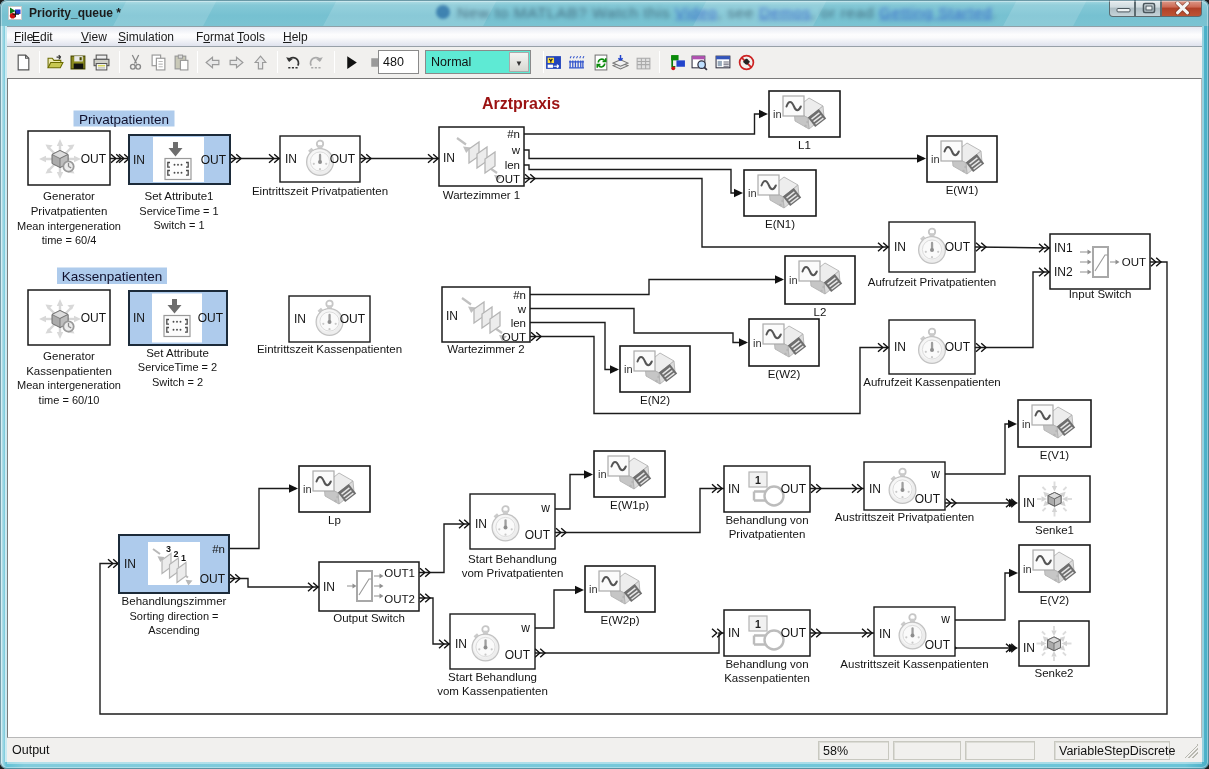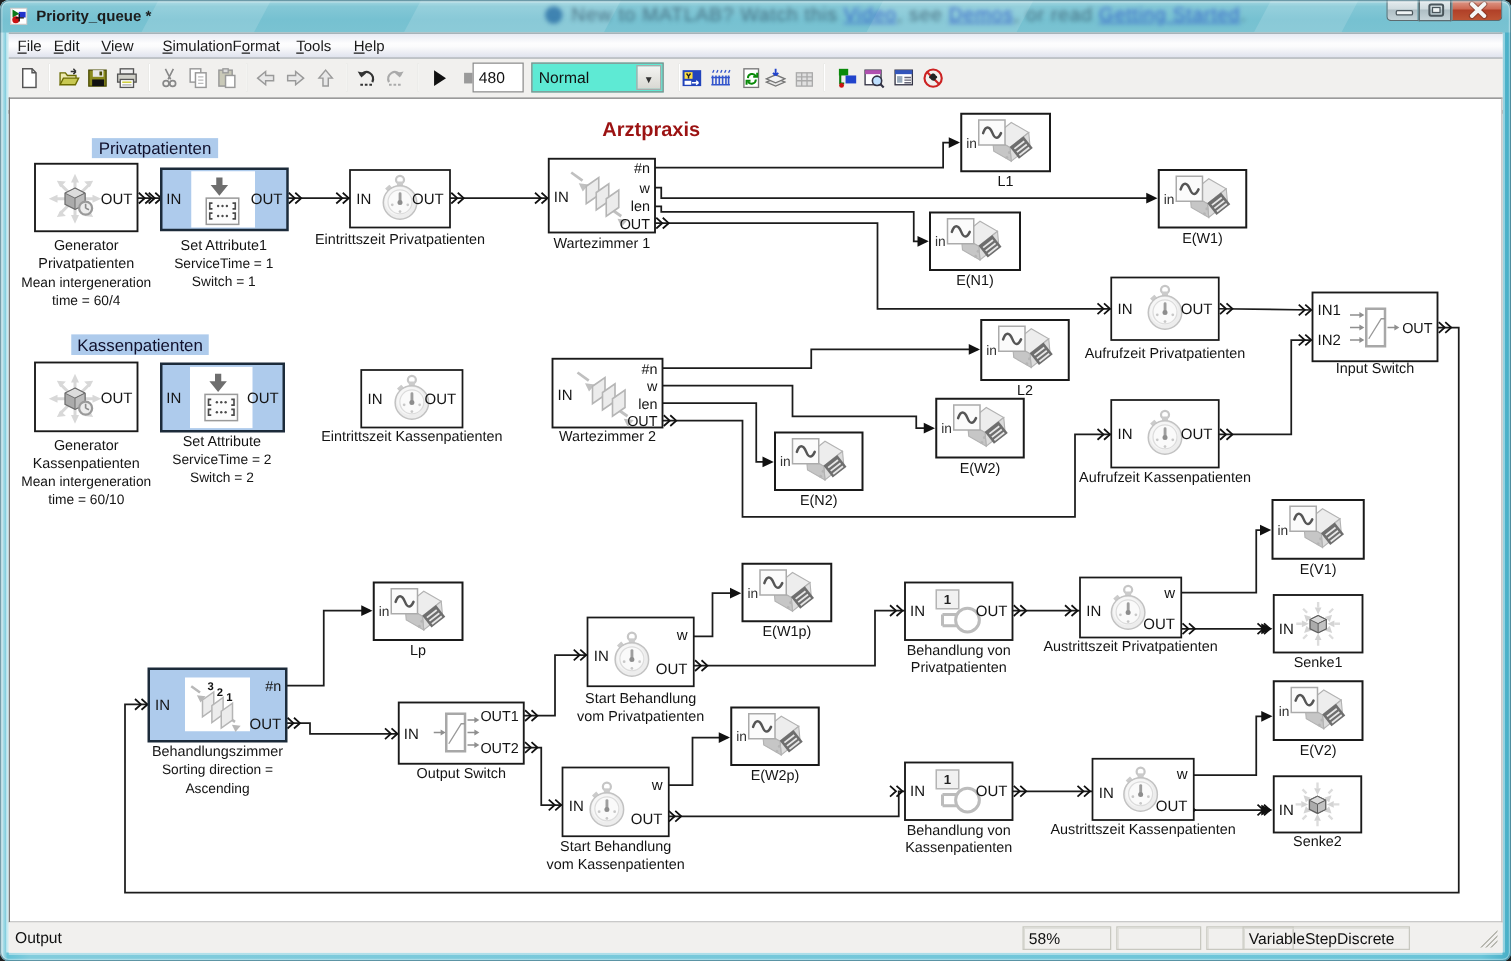--- a/index.html
+++ b/index.html
@@ -79,24 +79,24 @@
         </svg></div>
     <div class="cb close" style="left:52px;width:41px;border-bottom-right-radius:4px"><svg width="41" height="17">
           <path d="M15.5,3.2 L25.5,12.8 M25.5,3.2 L15.5,12.8" stroke="#5c2c20" stroke-width="4.8" stroke-linecap="round" opacity="0.45"></path>
           <path d="M15.5,3.2 L25.5,12.8 M25.5,3.2 L15.5,12.8" stroke="#f4f6f6" stroke-width="3.1" stroke-linecap="round"></path>
         </svg></div>
   </div>
   <div id="brd"></div>
   <div id="content">
     <div id="menubar">
       <span class="mi" style="left:7px"><u>F</u>ile</span>
-      <span class="mi" style="left:36px"><u>E</u>dit</span>
+      <span class="mi" style="left:25px"><u>E</u>dit</span>
       <span class="mi" style="left:74px"><u>V</u>iew</span>
-      <span class="mi" style="left:123px"><u>S</u>imulation</span>
-      <span class="mi" style="left:179px">F<u>o</u>rmat</span>
+      <span class="mi" style="left:111px"><u>S</u>imulation</span>
+      <span class="mi" style="left:189px">F<u>o</u>rmat</span>
       <span class="mi" style="left:230px"><u>T</u>ools</span>
       <span class="mi" style="left:276px"><u>H</u>elp</span>
     </div>
     <div id="toolbar">
         <svg class="tbi" style="left:8px" viewBox="0 0 16 16">
           <path d="M3,1 h7 l3,3 v11 h-10 Z" fill="#fff" stroke="#555" stroke-width="1.1"></path>
           <path d="M10,1 v3 h3" fill="none" stroke="#555" stroke-width="1.1"></path>
         </svg>
         <div class="tsep" style="left:32px"></div>
         <svg class="tbi" style="left:40px" viewBox="0 0 16 16">
@@ -620,17 +620,17 @@
 <use href="#scopei" x="1032" y="550"></use>
 <text x="1023" y="572.7" font-size="11" text-anchor="start" fill="#333" font-weight="normal">in</text>
 <text x="1054.5" y="604" font-size="11.5" text-anchor="middle" fill="#141414" font-weight="normal">E(V2)</text>
       </svg>
     </div>
     <div id="statusbar">
       <span style="position:absolute;left:5px;top:5px">Output</span>
       <div class="sp" style="left:811px;width:71px">58%</div>
       <div class="sp" style="left:886px;width:68px"></div>
       <div class="sp" style="left:958px;width:70px"></div>
-      <div class="sp" style="left:987px;width:134px">VariableStepDiscrete</div>
+      <div class="sp" style="left:1047px;width:116px">VariableStepDiscrete</div>
       <div id="grip"></div>
     </div>
   </div>
 </div>
 
 </body></html>

